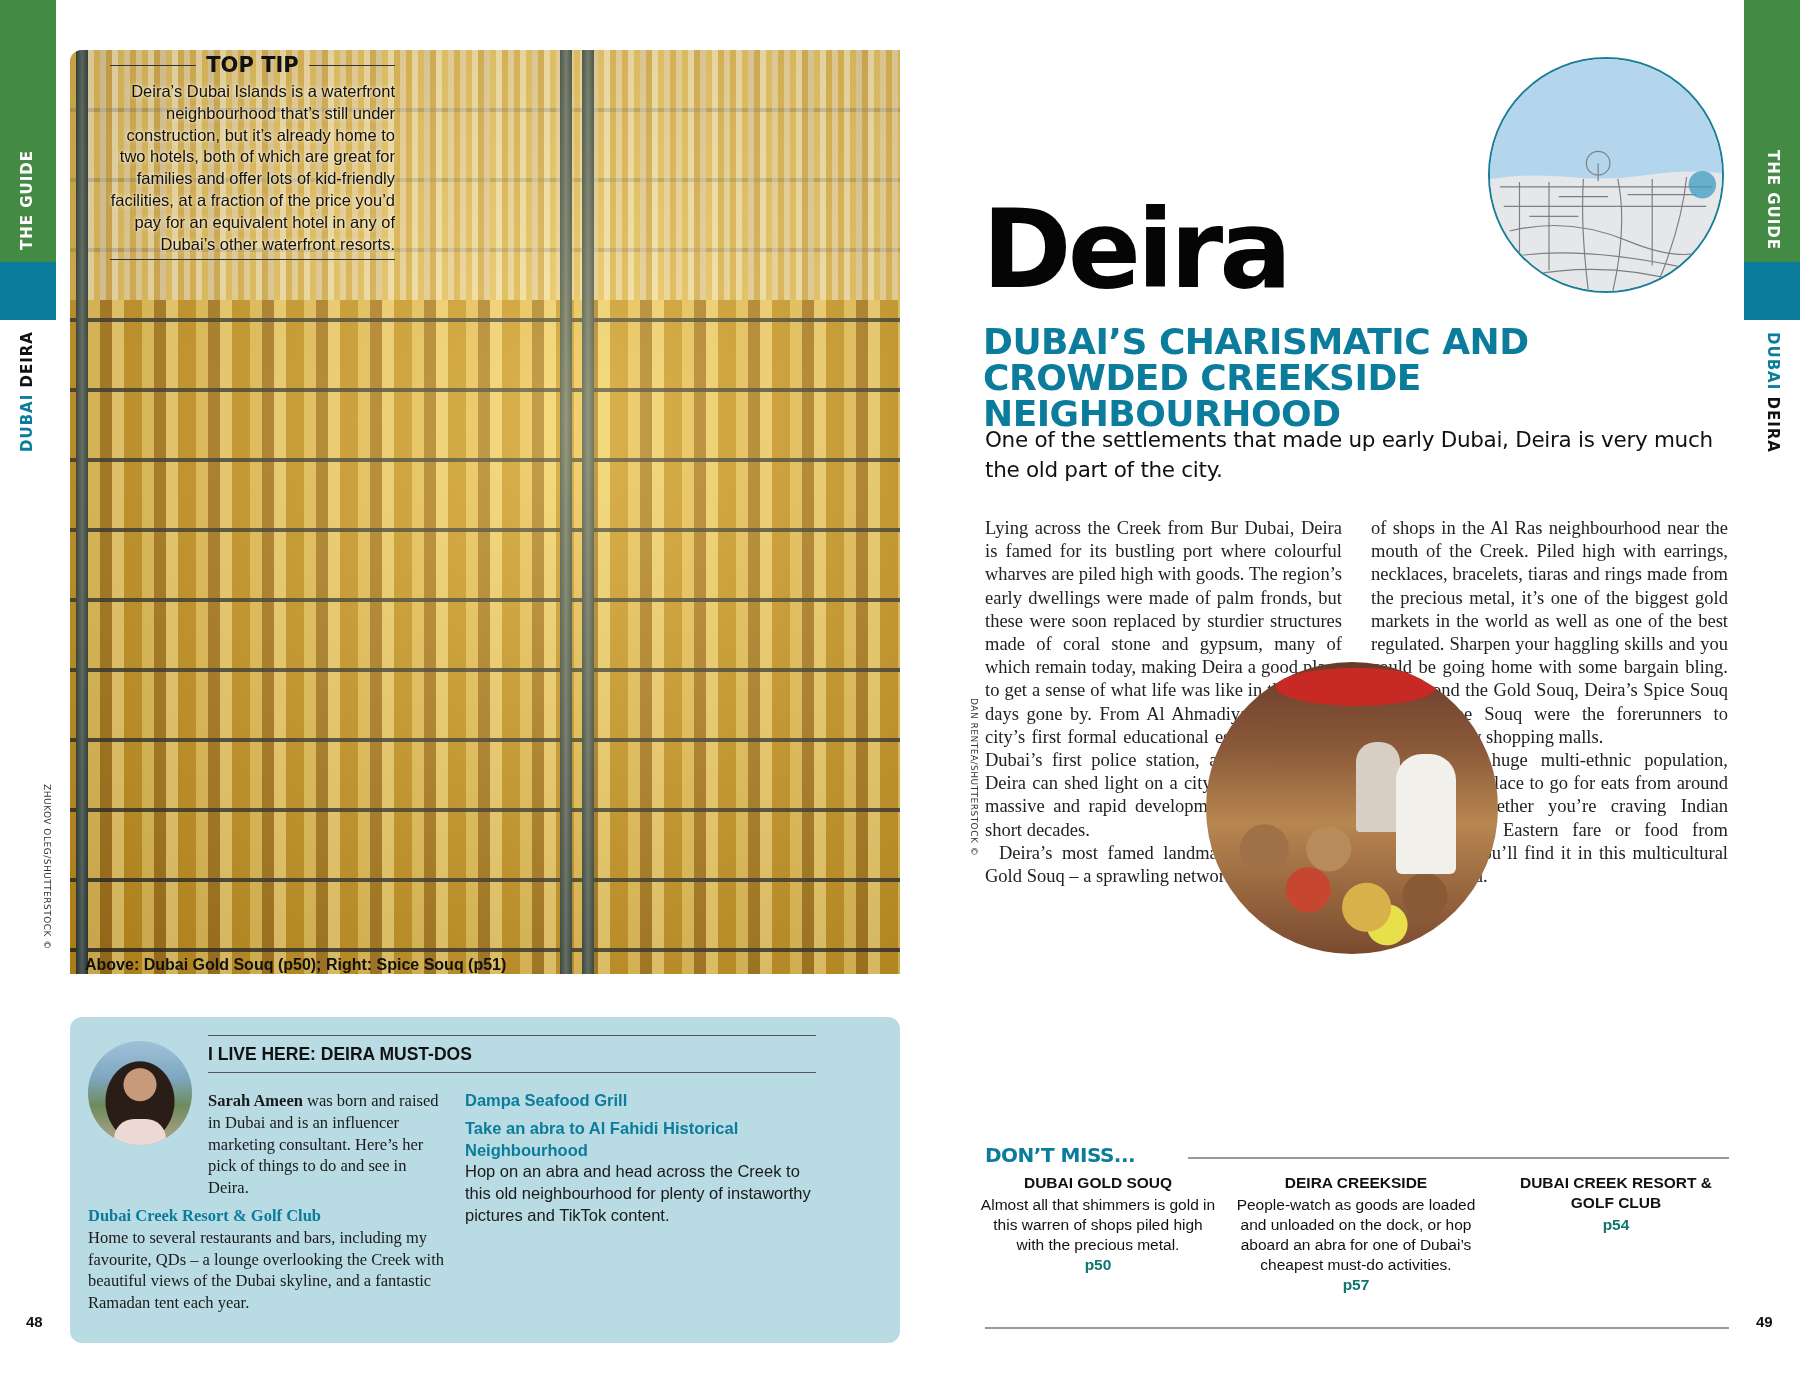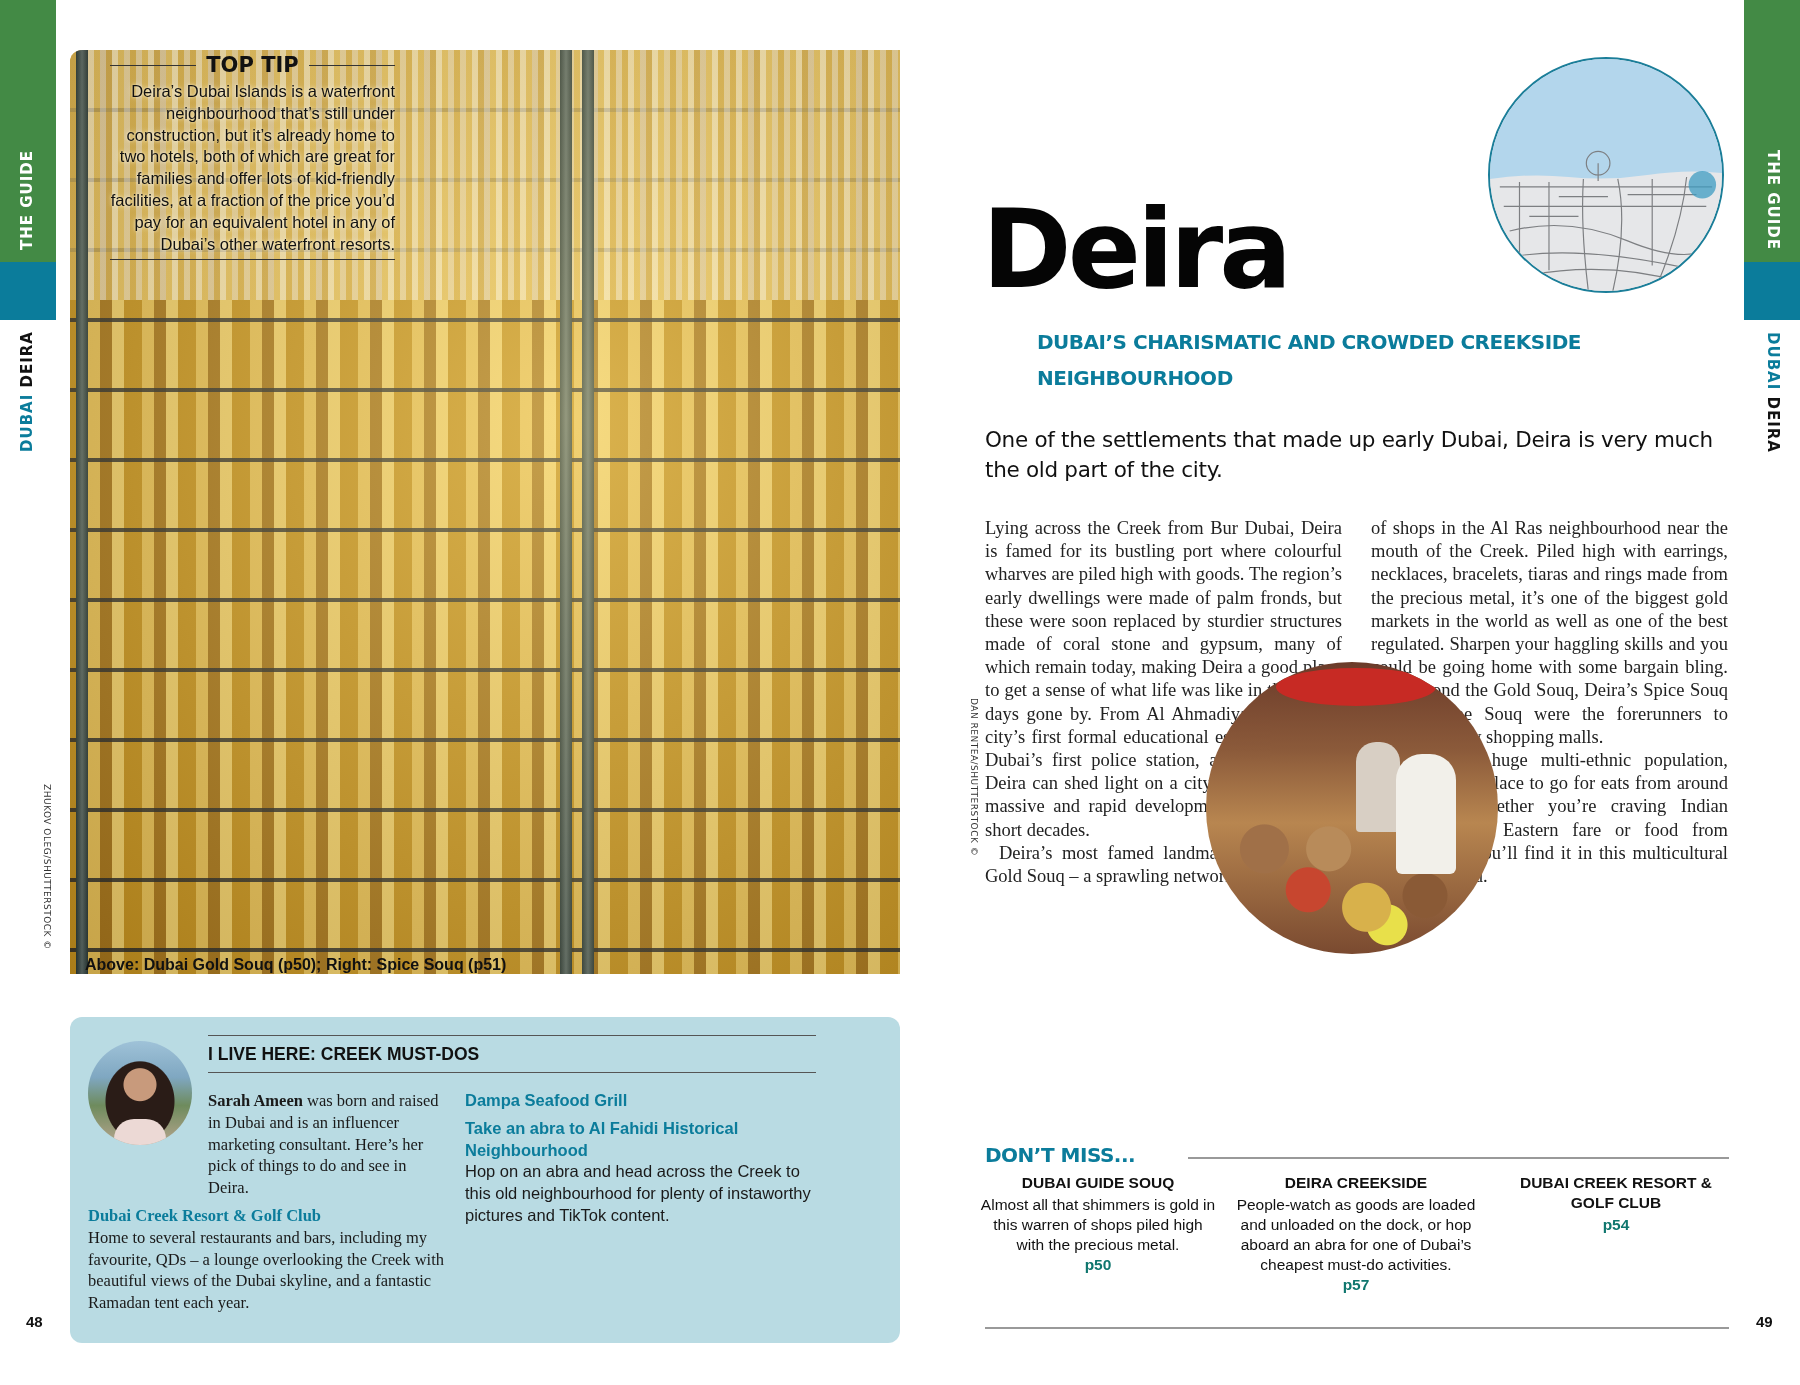--- a/index.html
+++ b/index.html
@@ -69,21 +69,21 @@
   .bio-indent { padding-left: 120px; display: block; }
   .pick-name { color: #0b7c9b; font-weight: bold; display: block; margin-top: 6px; }
   .pick-first { margin-top: 0; }
   .bold { font-weight: bold; }
 
   
   .map { position: absolute; left: 1488px; top: 57px; width: 236px; height: 236px; border-radius: 50%; overflow: hidden; border: 2px solid #1b7e99; background: #e6e7e9; }
   .map svg { width: 100%; height: 100%; display: block; }
 
   .title { position: absolute; left: 982px; top: 196px; font-family: "DejaVu Sans", sans-serif; font-weight: bold; font-size: 108px; letter-spacing: -4px; color: #050505; line-height: 1; }
-  .subtitle { position: absolute; left: 1037px; top: 324px; width: 620px; font-family: "DejaVu Sans", sans-serif; font-weight: bold; font-size: 20px; line-height: 36px; color: #0b7c9b; letter-spacing: -0.5px; }
+  .subtitle { position: absolute; left: 983px; top: 324px; width: 620px; font-family: "DejaVu Sans", sans-serif; font-weight: bold; font-size: 36px; line-height: 36px; color: #0b7c9b; letter-spacing: -0.5px; }
   .intro { position: absolute; left: 985px; top: 425px; width: 740px; font-family: "DejaVu Sans", sans-serif; font-size: 21.5px; line-height: 30px; color: #111; letter-spacing: -0.3px; }
 
   .body-col { position: absolute; font-family: "Liberation Serif", serif; font-size: 18.5px; line-height: 23.2px; color: #222; text-align: justify; }
   .bc1 { left: 985px; top: 517px; width: 357px; }
   .bc2 { left: 1371px; top: 517px; width: 357px; }
   .wrap-shape-l { float: right; width: 170px; height: 430px; shape-outside: circle(148px at 318px 212px); margin-top: 140px; }
   .wrap-shape-r { float: left; width: 170px; height: 430px; shape-outside: circle(148px at -148px 212px); margin-top: 140px; }
   .para2 { text-indent: 14px; }
 
   .spice-photo { position: absolute; left: 1206px; top: 662px; width: 292px; height: 292px; border-radius: 50%; overflow: hidden;
@@ -141,21 +141,21 @@
 
 <div class="credit credit-l">ZHUKOV OLEG/SHUTTERSTOCK ©</div>
 <div class="caption">Above: Dubai Gold Souq (p50); Right: Spice Souq (p51)</div>
 
 <div class="live-box">
   <div class="avatar">
       <div class="shirt"></div>
     </div>
   <div class="live-head-wrap">
     <div class="rule"></div>
-    <div class="live-title">I LIVE HERE: CREEK MUST-DOS</div>
+    <div class="live-title">I LIVE HERE: DEIRA MUST-DOS</div>
     <div class="rule"></div>
   </div>
   <div class="live-col lc1">
     <span class="bio-indent"><span class="bold">Sarah Ameen</span><span> was born and raised in Dubai and is an influencer marketing consultant. Here’s her pick of things to do and see in Deira.</span></span>
     <span class="pick-name">Dubai Creek Resort &amp; Golf Club</span>
     <span>Home to several restaurants and bars, including my favourite, QDs – a lounge overlooking the Creek with beautiful views of the Dubai skyline, and a fantastic Ramadan tent each year.</span>
   </div>
   <div class="live-col lc2">
     <span class="pick-name pick-first">Dampa Seafood Grill</span>
     <span class="pick-name">Take an abra to Al Fahidi Historical Neighbourhood</span>
@@ -218,21 +218,21 @@
   <div class="sign"></div>
   <div class="man2"></div>
   <div class="man"></div>
 </div>
 <div class="credit credit-r">DAN RENTEA/SHUTTERSTOCK ©</div>
 
 <div class="dm-head">DON’T MISS...</div>
 <div class="dm-rule-top"></div>
 
 <div class="dm-item dm1">
-  <span class="dm-title">DUBAI GUIDE SOUQ</span>
+  <span class="dm-title">DUBAI GOLD SOUQ</span>
   <span>Almost all that shimmers is gold in this warren of shops piled high with the precious metal.</span>
   <span class="dm-page">p50</span>
 </div>
 <div class="dm-item dm2">
   <span class="dm-title">DEIRA CREEKSIDE</span>
   <span>People-watch as goods are loaded and unloaded on the dock, or hop aboard an abra for one of Dubai’s cheapest must-do activities.</span>
   <span class="dm-page">p57</span>
 </div>
 <div class="dm-item dm3">
   <span class="dm-title">DUBAI CREEK RESORT &amp; GOLF CLUB</span>

